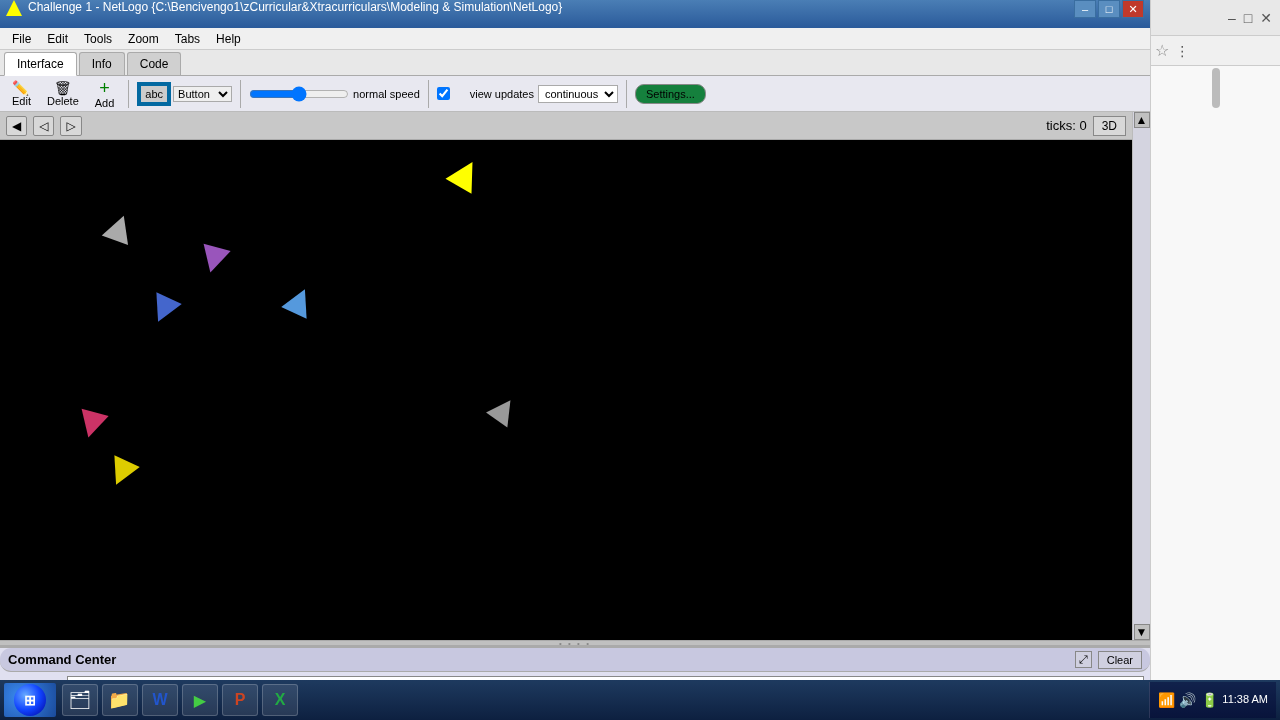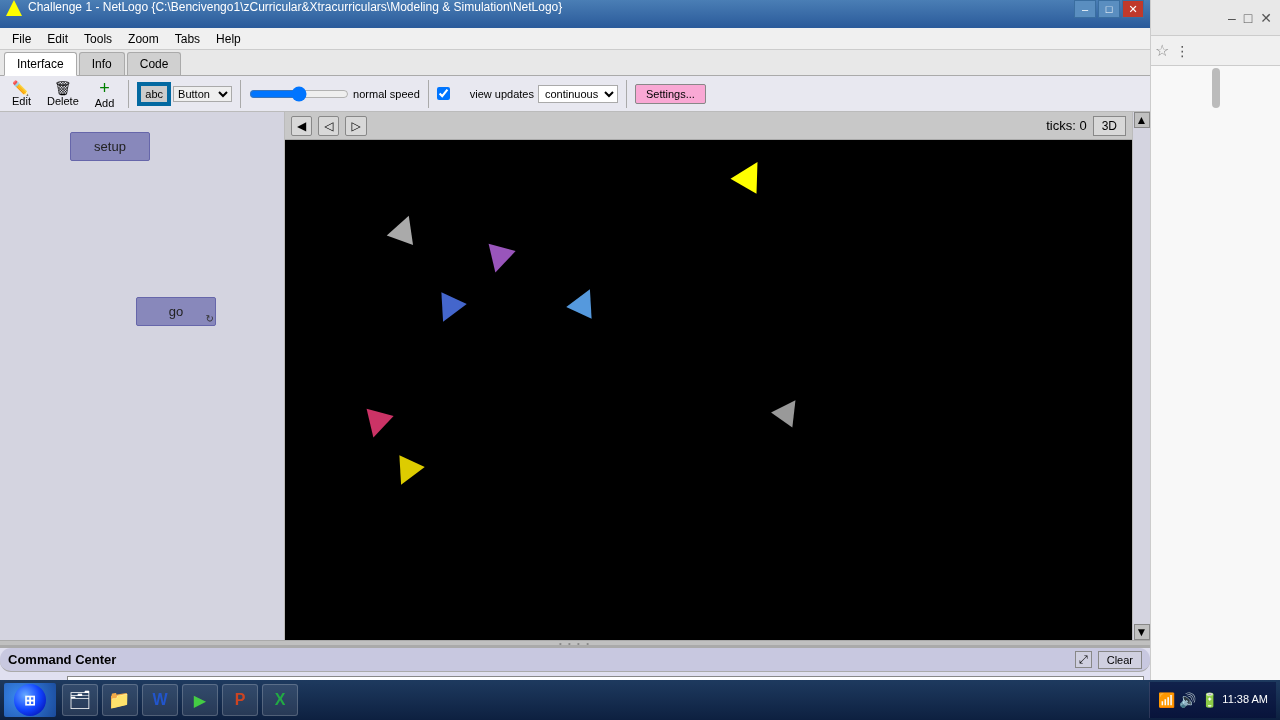--- a/index.html
+++ b/index.html
@@ -103,24 +103,24 @@
     }
     .view-updates {
       display: flex; align-items: center; gap: 20px; font-size: 11px;
     }
     .continuous-select {
       font-size: 11px; padding: 1px 2px; border: 1px solid #aaa; background: white;
     }
     .settings-btn {
       padding: 3px 10px;
       border: 1px solid #888;
-      background: #f9a8d4;
+      background: #15803d;
       cursor: pointer;
       font-size: 11px;
-      border-radius: 2px;
+      border-radius: 9px;
     }
 
     
     #main-area {
       display: flex;
       height: calc(720px - 28px - 22px - 26px - 36px - 80px);
       background: #d4d4e0;
     }
 
     
@@ -437,31 +437,20 @@
       <option>on ticks</option>
     </select>
 
     <div class="toolbar-separator"></div>
 
     <button class="settings-btn">Settings...</button>
   </div>
 
   <div id="main-area">
 
-    <div id="left-panel">
-      <div style="position:absolute; top:20px; left:70px;">
-        <div class="netlogo-btn">setup</div>
-      </div>
-      <div style="position:absolute; top:85px; left:63px; position:relative; margin-top:90px; margin-left:63px;">
-        <div class="netlogo-btn" style="position:relative;">
-          <span>go</span>
-          <span class="go-repeat-icon">↻</span>
-        </div>
-      </div>
-    </div>
 
     <div id="sim-area">
 
       <div id="sim-header">
         <button class="nav-btn">◀</button>
         <button class="nav-btn">◁</button>
         <button class="nav-btn">▷</button>
         <span id="ticks-label">ticks: 0</span>
         <button id="view-3d-btn">3D</button>
       </div>

